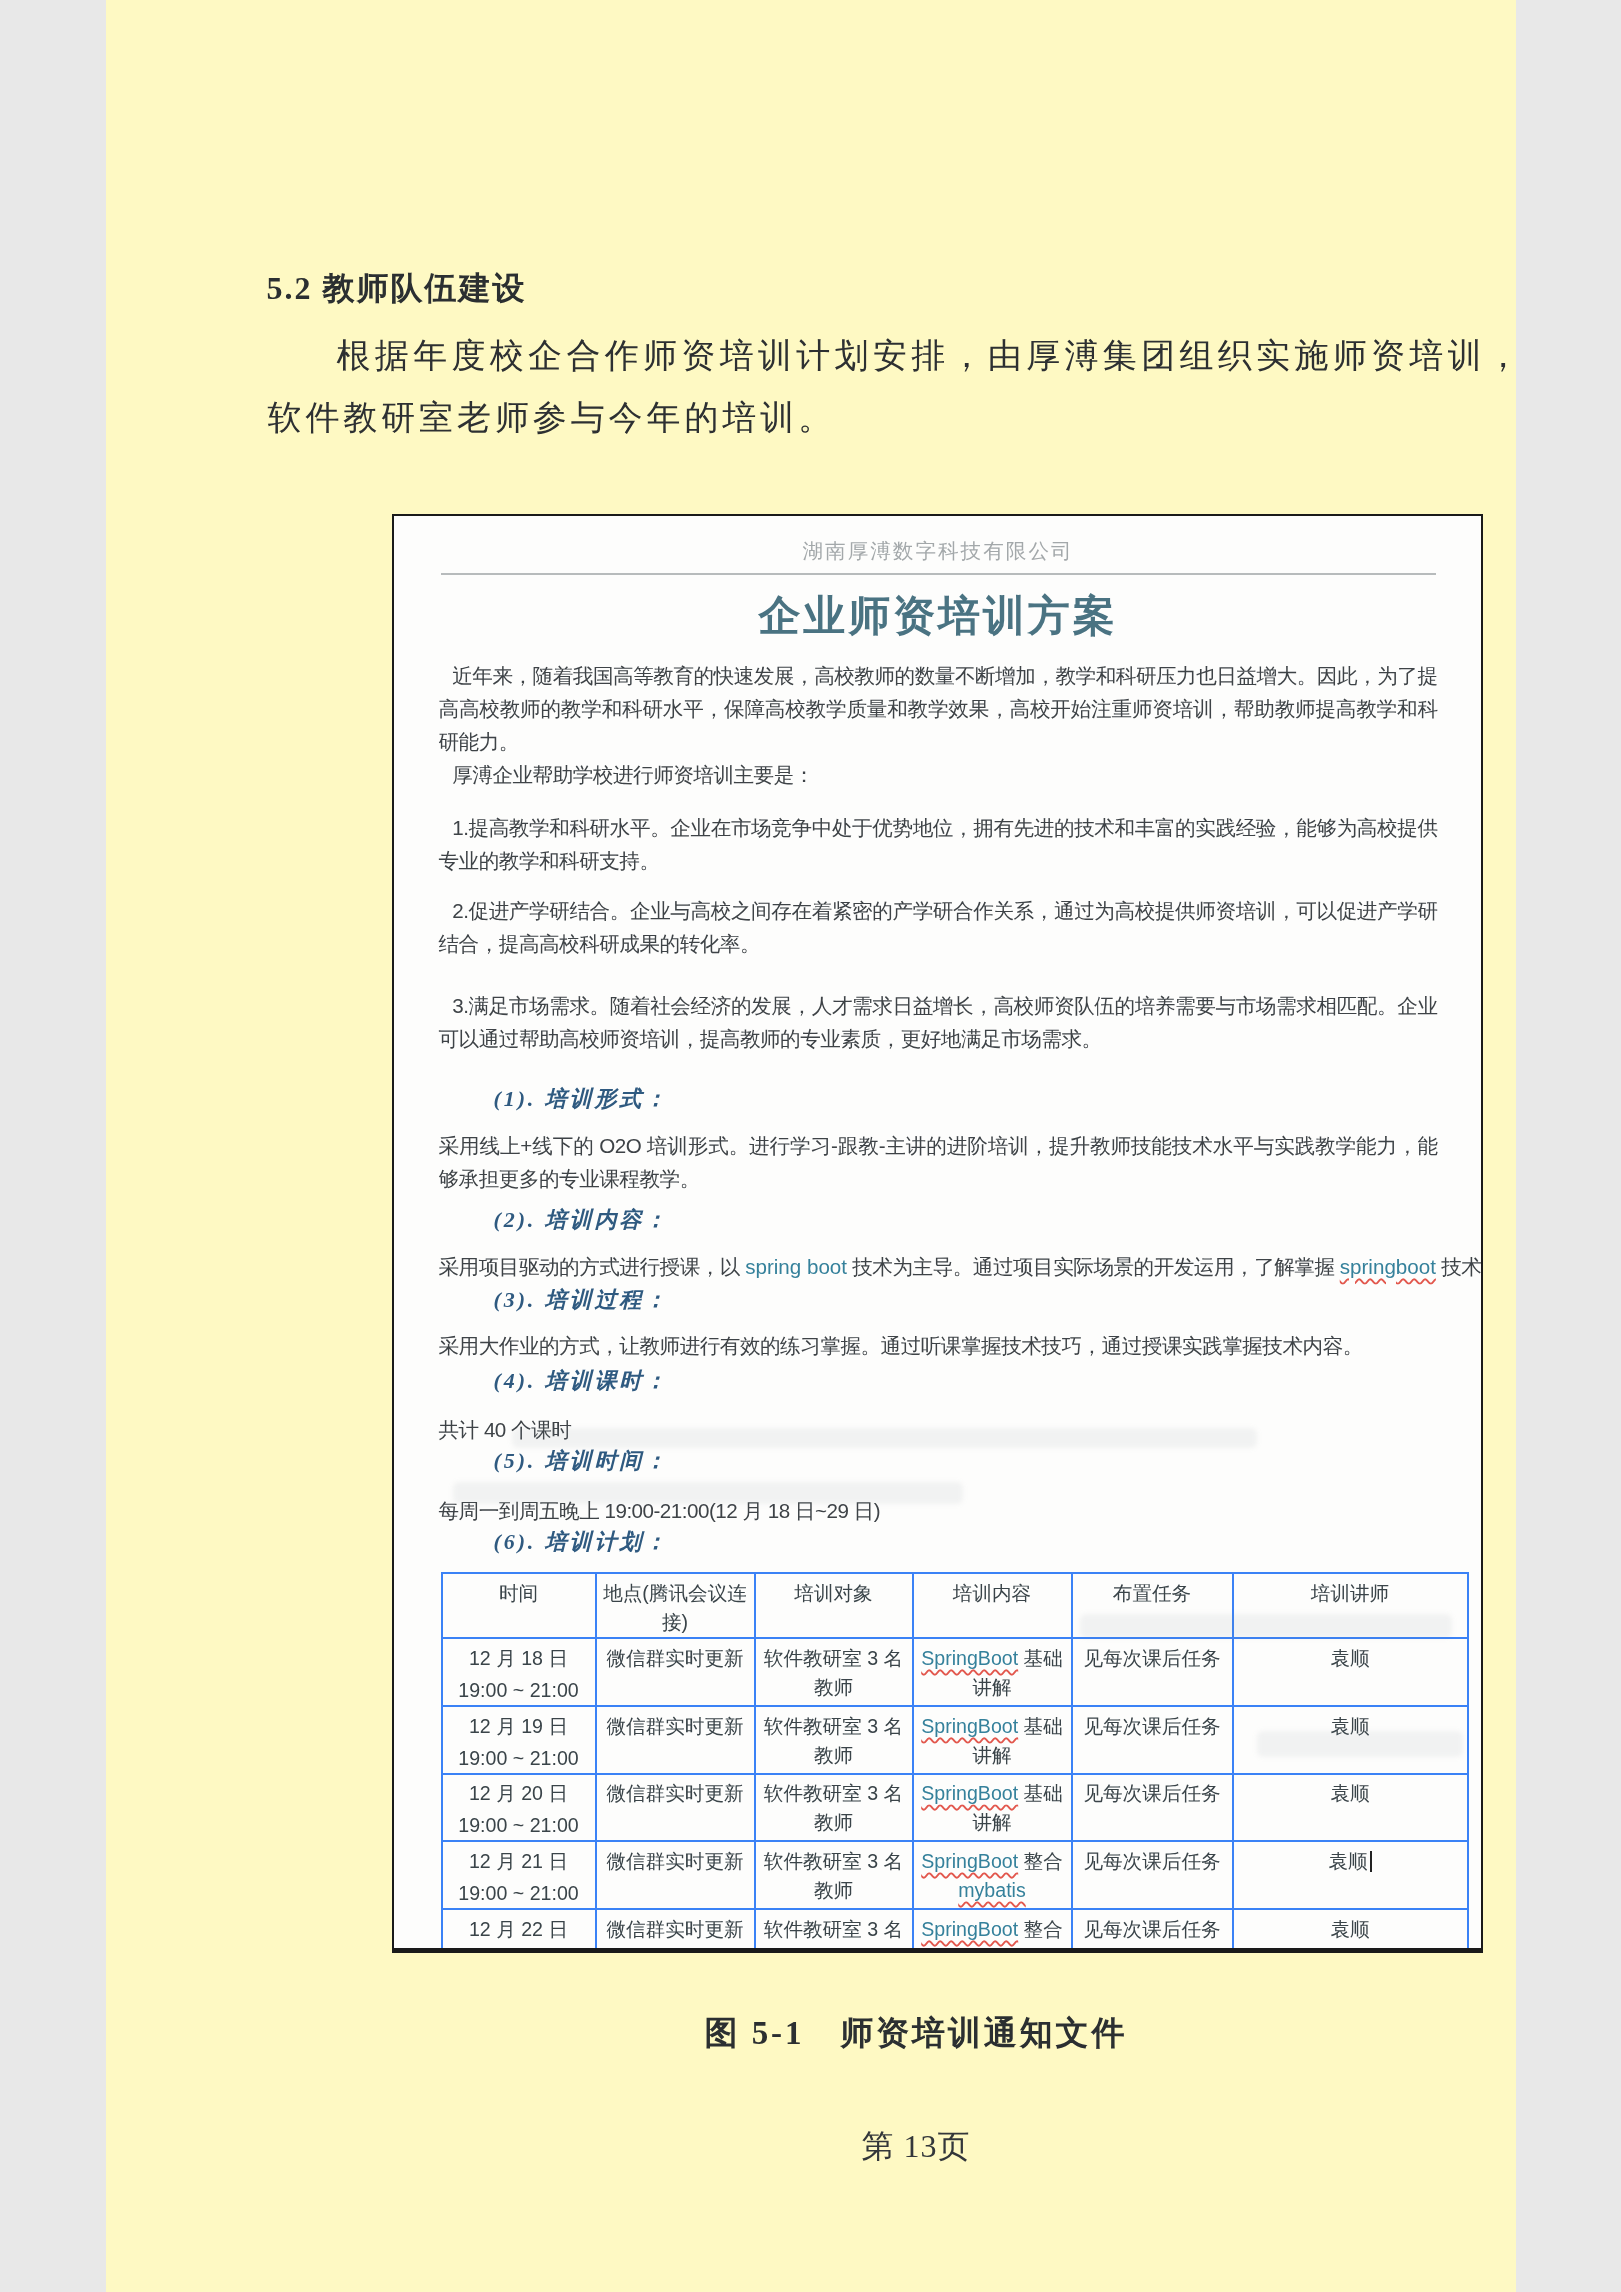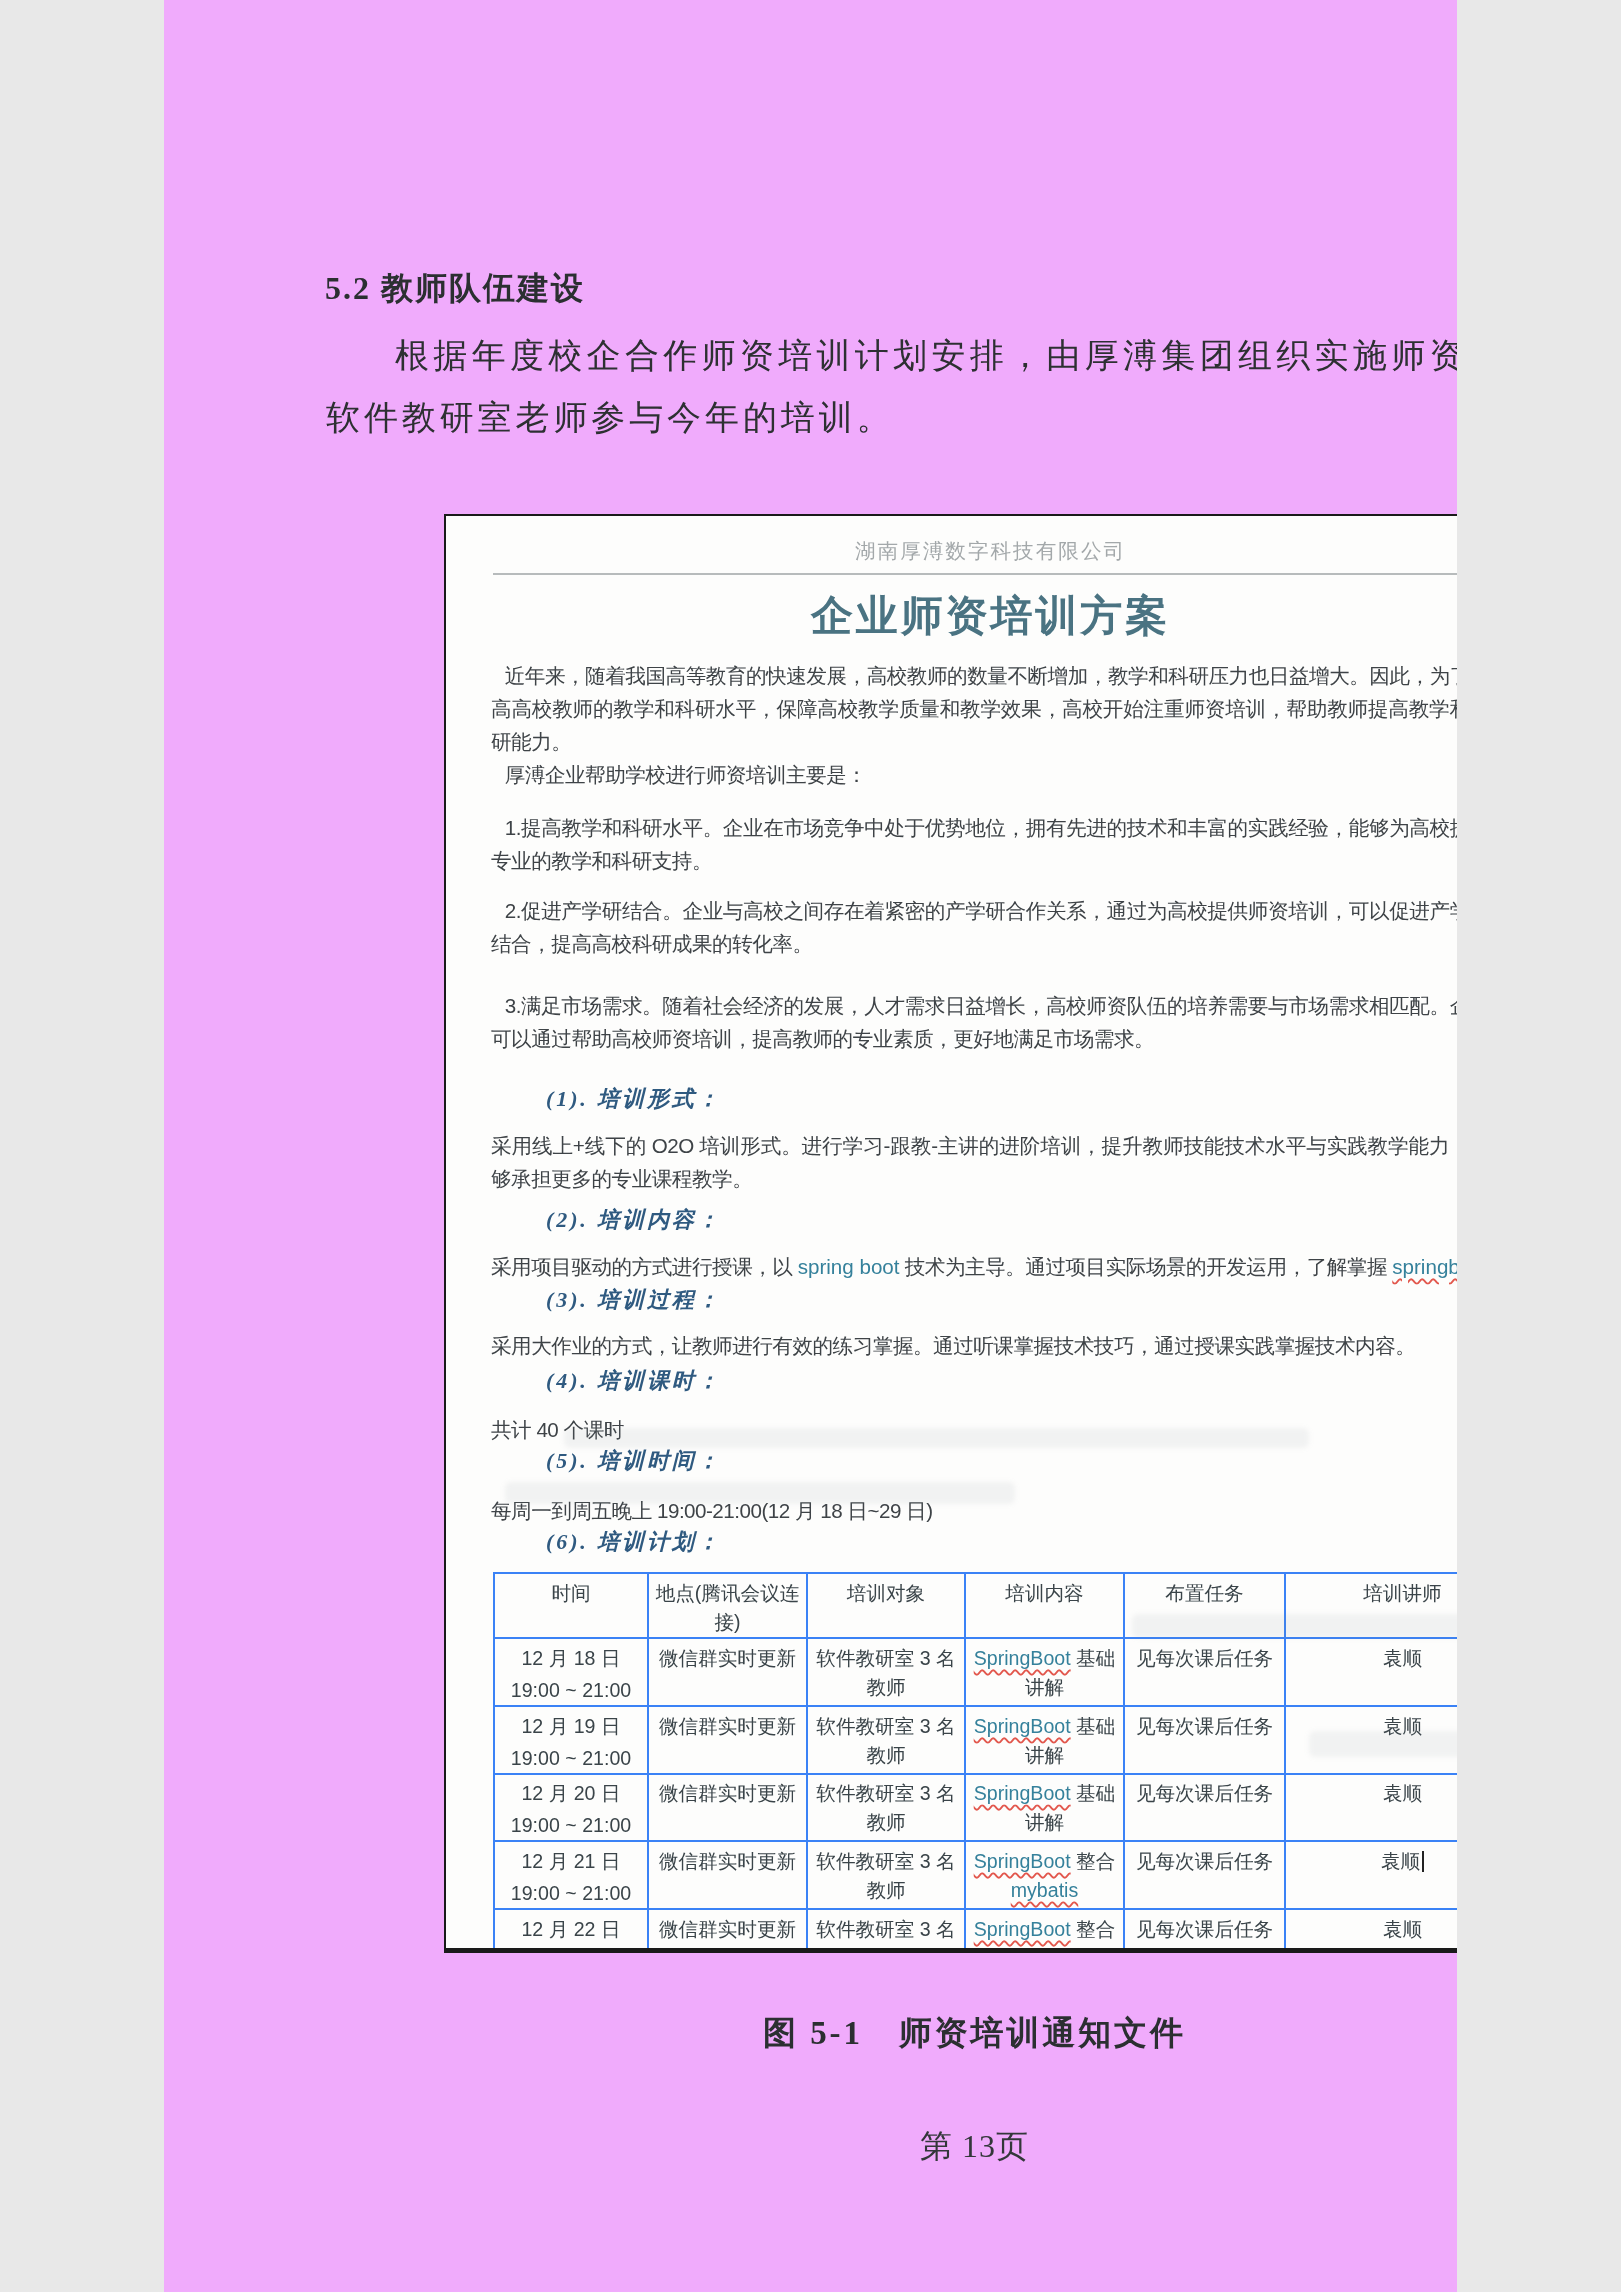--- a/index.html
+++ b/index.html
@@ -1,41 +1,41 @@
 <!DOCTYPE html>
 <html><head>
 <meta charset="utf-8">
 <style>
   * { box-sizing: border-box; margin: 0; padding: 0; }
   html, body { background: #e8e8e8; }
   .sheet {
     position: relative;
-    width: 1293px; height: 2293px;
+    width: 1410px; height: 2293px;
     margin: 0 auto;
-    background: #f0abfc;
+    background: #fef9c3;
     font-family: "Liberation Serif", "DejaVu Serif", serif;
     color: #262626;
     overflow: hidden;
     text-decoration: underline;
   }
   .section-heading {
     position: absolute; left: 161px; top: 267px;
     font-size: 32px; font-weight: 700; letter-spacing: 2px;
     color: #2b2f31;
   }
   .body-paragraph {
     position: absolute; left: 162px; top: 325px;
     width: 1333px;
     font-size: 34px; line-height: 62px; letter-spacing: 3.9px;
     text-indent: 69px; text-align: justify;
     color: #2d3032;
   }
   
   .doc-frame {
-    position: absolute; left: 280px; top: 514px;
+    position: absolute; left: 286px; top: 514px;
     width: 1091px; height: 1439px;
     border: 2.9px solid #1a1a1a;
     border-bottom-width: 5.9px;
     background: #fdfdfc;
     overflow: hidden;
     font-family: "Liberation Sans", "DejaVu Sans", sans-serif;
   }
   .doc-inner { position: relative; padding: 0 43px 0 45px; }
   .doc-head {
     margin-top: 21.6px; text-align: center;

